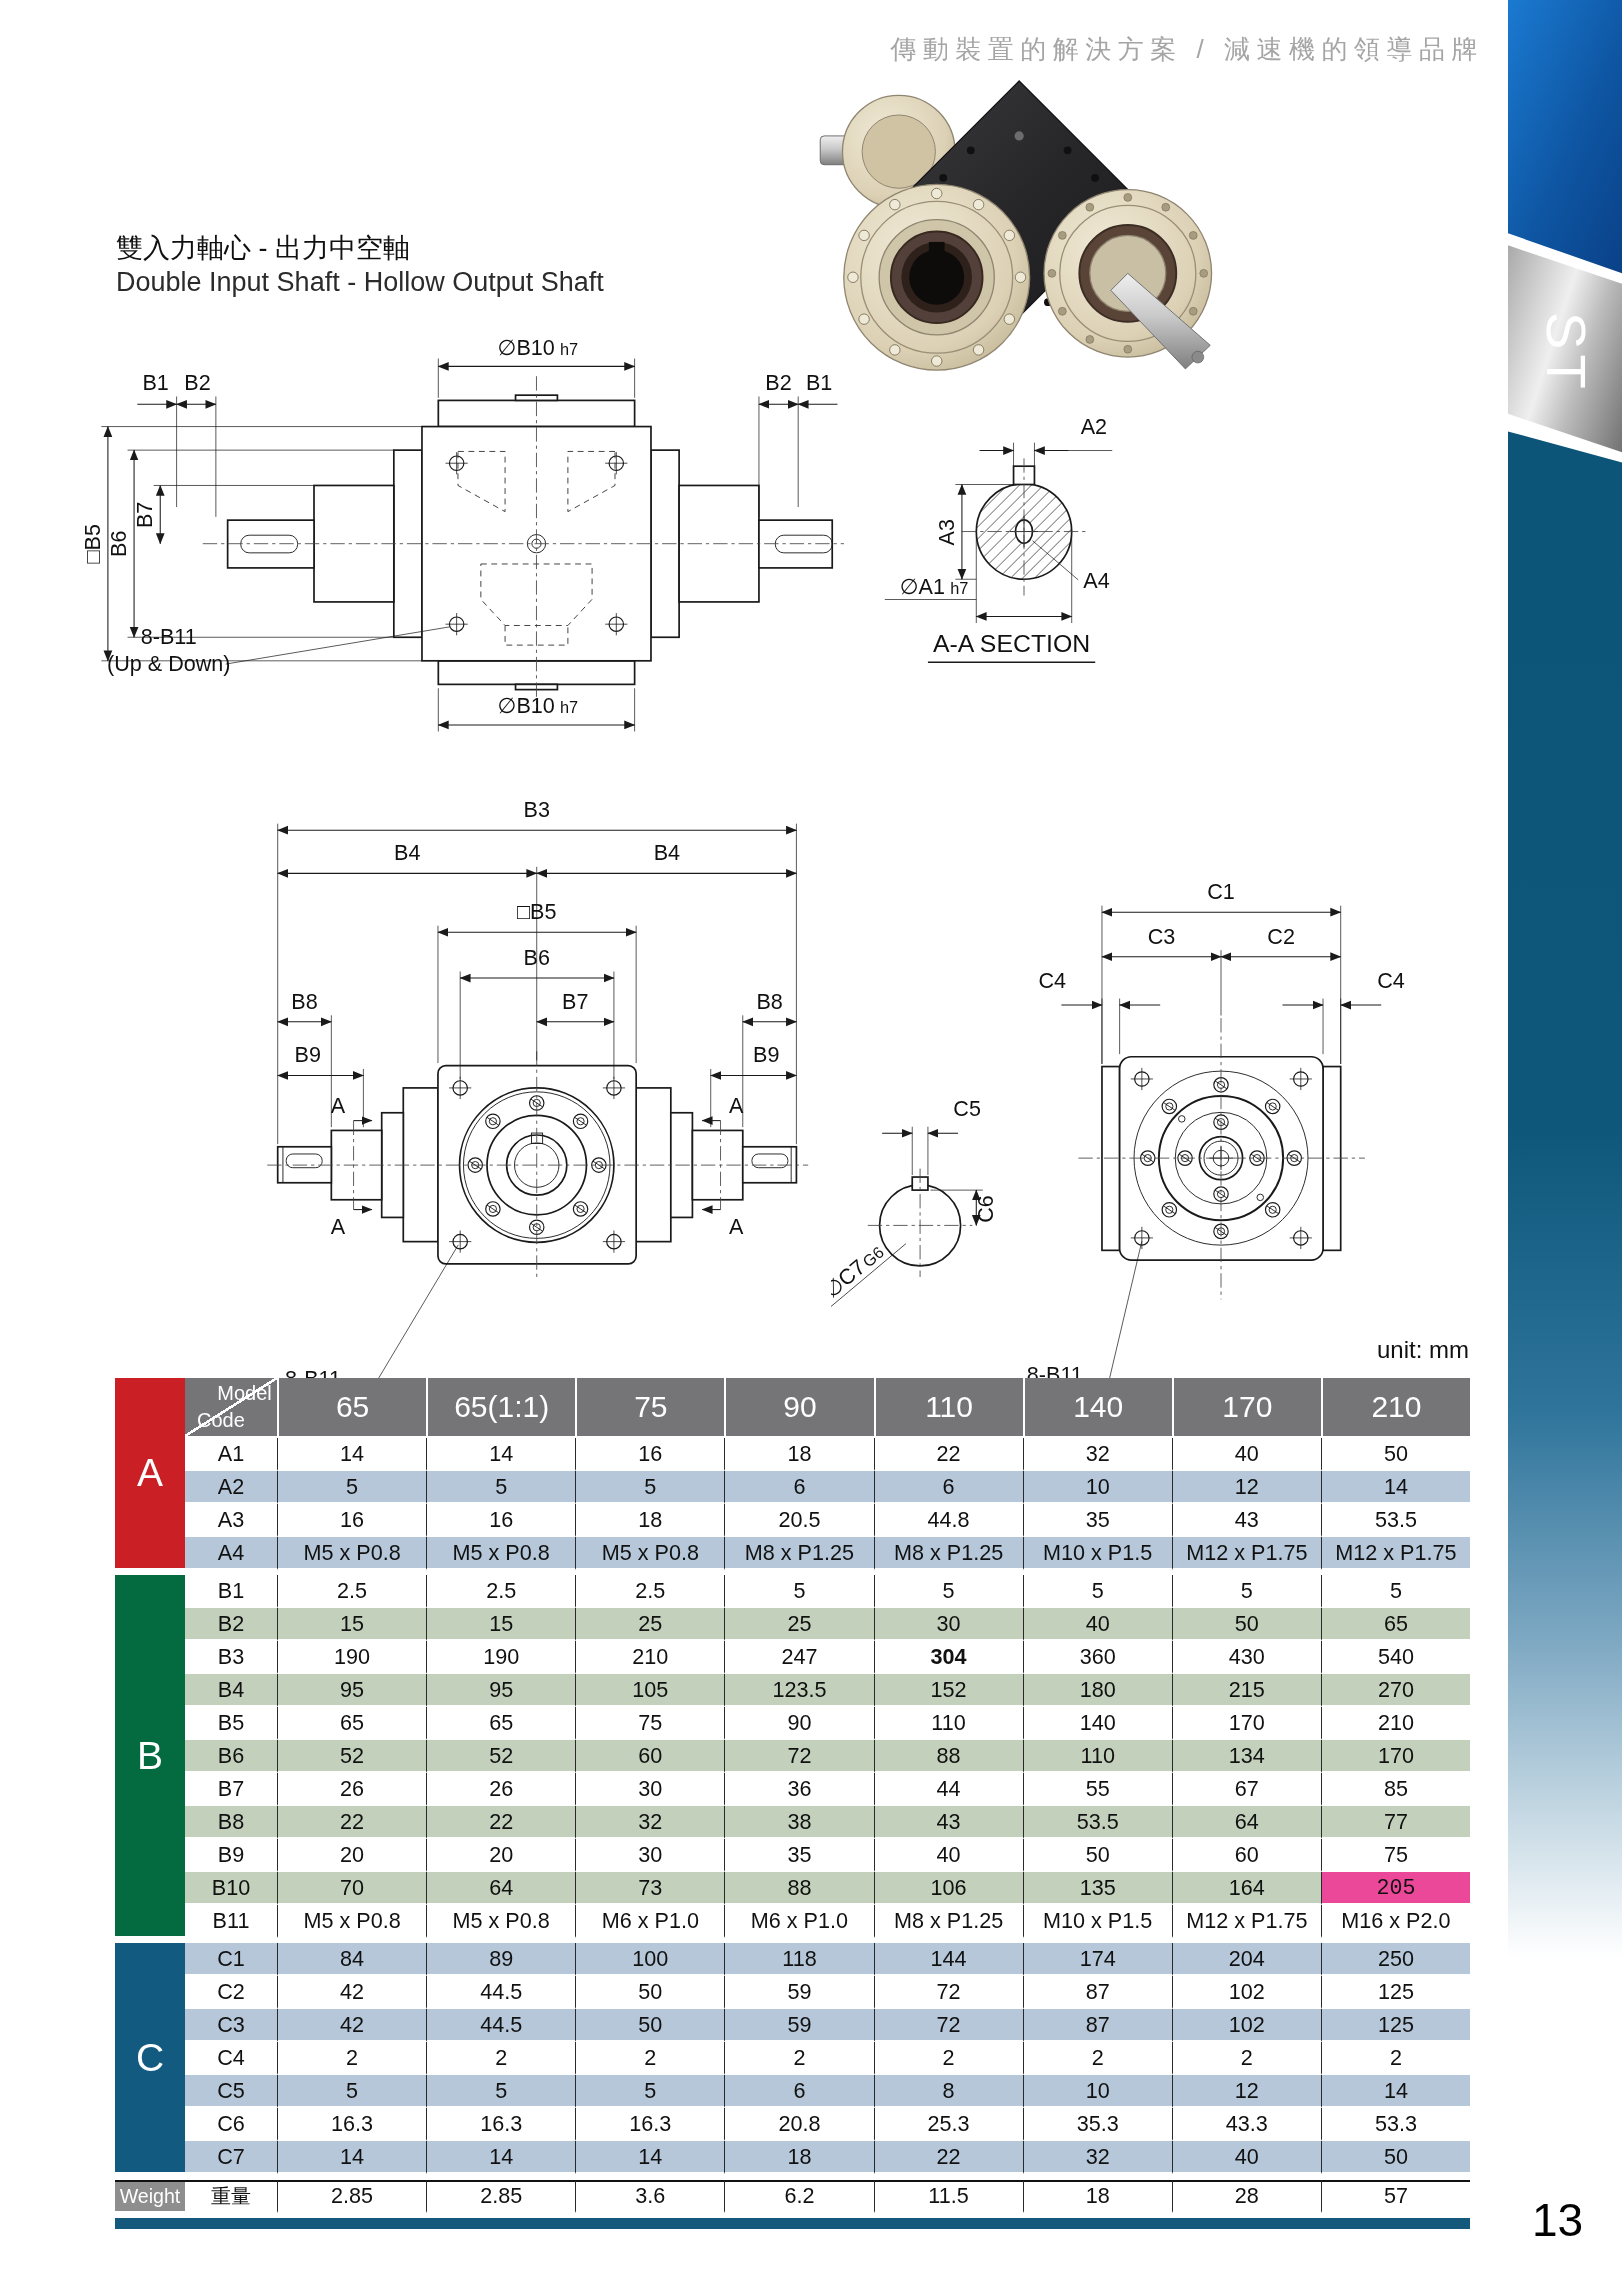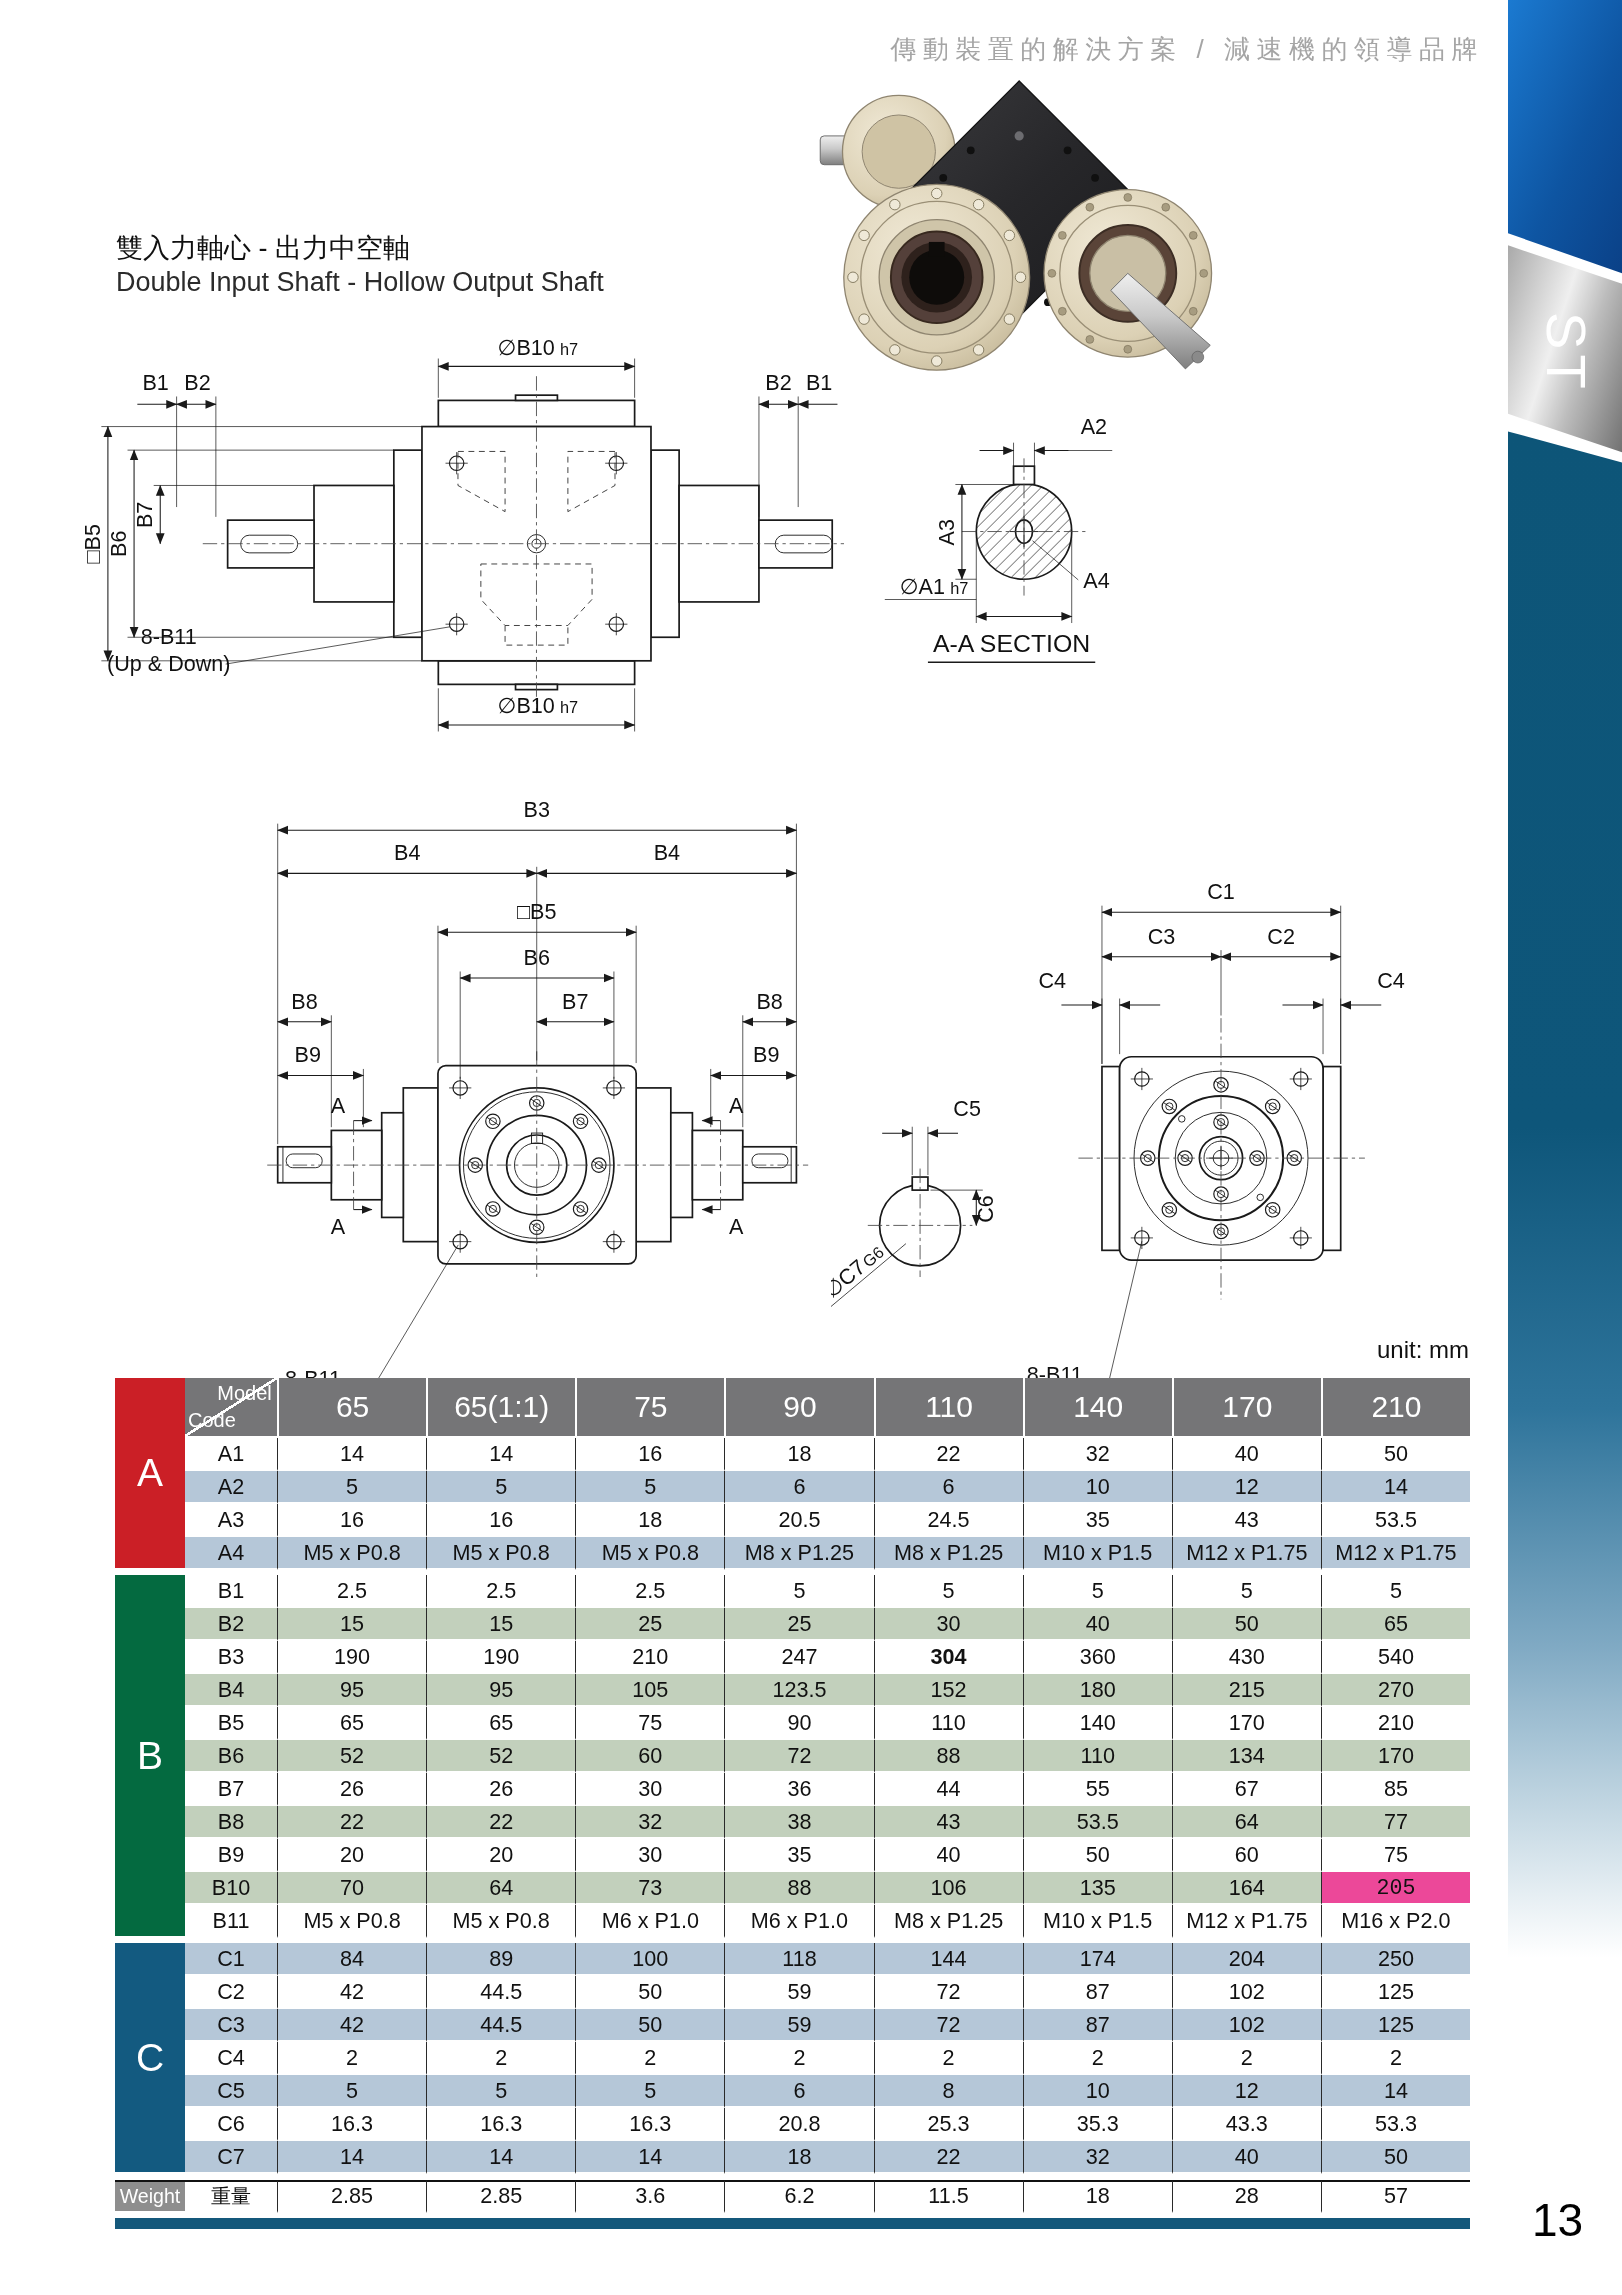--- a/index.html
+++ b/index.html
@@ -48,21 +48,21 @@
   .unit-label{position:absolute;right:154px;top:1336px;font-size:24px;color:#111;}
   table.dim{position:absolute;left:115px;top:1378px;width:1355px;border-collapse:separate;border-spacing:0;
     table-layout:fixed;font-size:21.6px;color:#111;}
   table.dim td{box-sizing:border-box;text-align:center;vertical-align:middle;padding:0;
     border-bottom:2px solid #fff;}
   td.hdr{background:#757577;color:#fff;font-size:30px;height:60px;border-left:2px solid #fff;}
   td.hdr:first-of-type{border-left:none;}
   td.diag{background:#757577;position:relative;height:60px;
     background-image:linear-gradient(to bottom right,rgba(0,0,0,0) calc(50% - 1.3px),#fff calc(50% - 1.3px),#fff calc(50% + 1.3px),rgba(0,0,0,0) calc(50% + 1.3px));}
   td.diag .m{position:absolute;right:5.2px;top:3.9px;color:#fff;font-size:20px;}
-  td.diag .c{position:absolute;left:3px;bottom:3.9px;color:#fff;font-size:20px;}
+  td.diag .c{position:absolute;left:12px;bottom:3.9px;color:#fff;font-size:20px;}
   td.band{color:#fff;font-size:39px;border-bottom:none;}
   td.band-weight{background:#8e8e8e;color:#fff;font-size:19.6px;}
   td.code{height:33px;}
   td.val{height:33px;border-left:1.3px solid #2a2a2a;}
   tr.spacer td{height:5.2px;border:none;background:#fff;}
   tr.wrow td{border-top:2px solid #111;}
   .footer-bar{position:absolute;left:115px;top:2218px;width:1355px;height:10.5px;background:#14587b;}
   .page-num{position:absolute;left:1518px;top:2193px;width:79px;text-align:center;font-size:46px;color:#000;}
 </style>
 </head>
@@ -502,21 +502,21 @@
           <td class="val" style="background: rgb(181, 199, 216);">10</td>
           <td class="val" style="background: rgb(181, 199, 216);">12</td>
           <td class="val" style="background: rgb(181, 199, 216);">14</td>
         </tr>
         <tr>
           <td class="code" style="background: rgb(255, 255, 255);">A3</td>
           <td class="val" style="background: rgb(255, 255, 255);">16</td>
           <td class="val" style="background: rgb(255, 255, 255);">16</td>
           <td class="val" style="background: rgb(255, 255, 255);">18</td>
           <td class="val" style="background: rgb(255, 255, 255);">20.5</td>
-          <td class="val" style="background: rgb(255, 255, 255);">24.5</td>
+          <td class="val" style="background: rgb(255, 255, 255);">44.8</td>
           <td class="val" style="background: rgb(255, 255, 255);">35</td>
           <td class="val" style="background: rgb(255, 255, 255);">43</td>
           <td class="val" style="background: rgb(255, 255, 255);">53.5</td>
         </tr>
         <tr>
           <td class="code" style="background: rgb(181, 199, 216);">A4</td>
           <td class="val" style="background: rgb(181, 199, 216);">M5 x P0.8</td>
           <td class="val" style="background: rgb(181, 199, 216);">M5 x P0.8</td>
           <td class="val" style="background: rgb(181, 199, 216);">M5 x P0.8</td>
           <td class="val" style="background: rgb(181, 199, 216);">M8 x P1.25</td>

